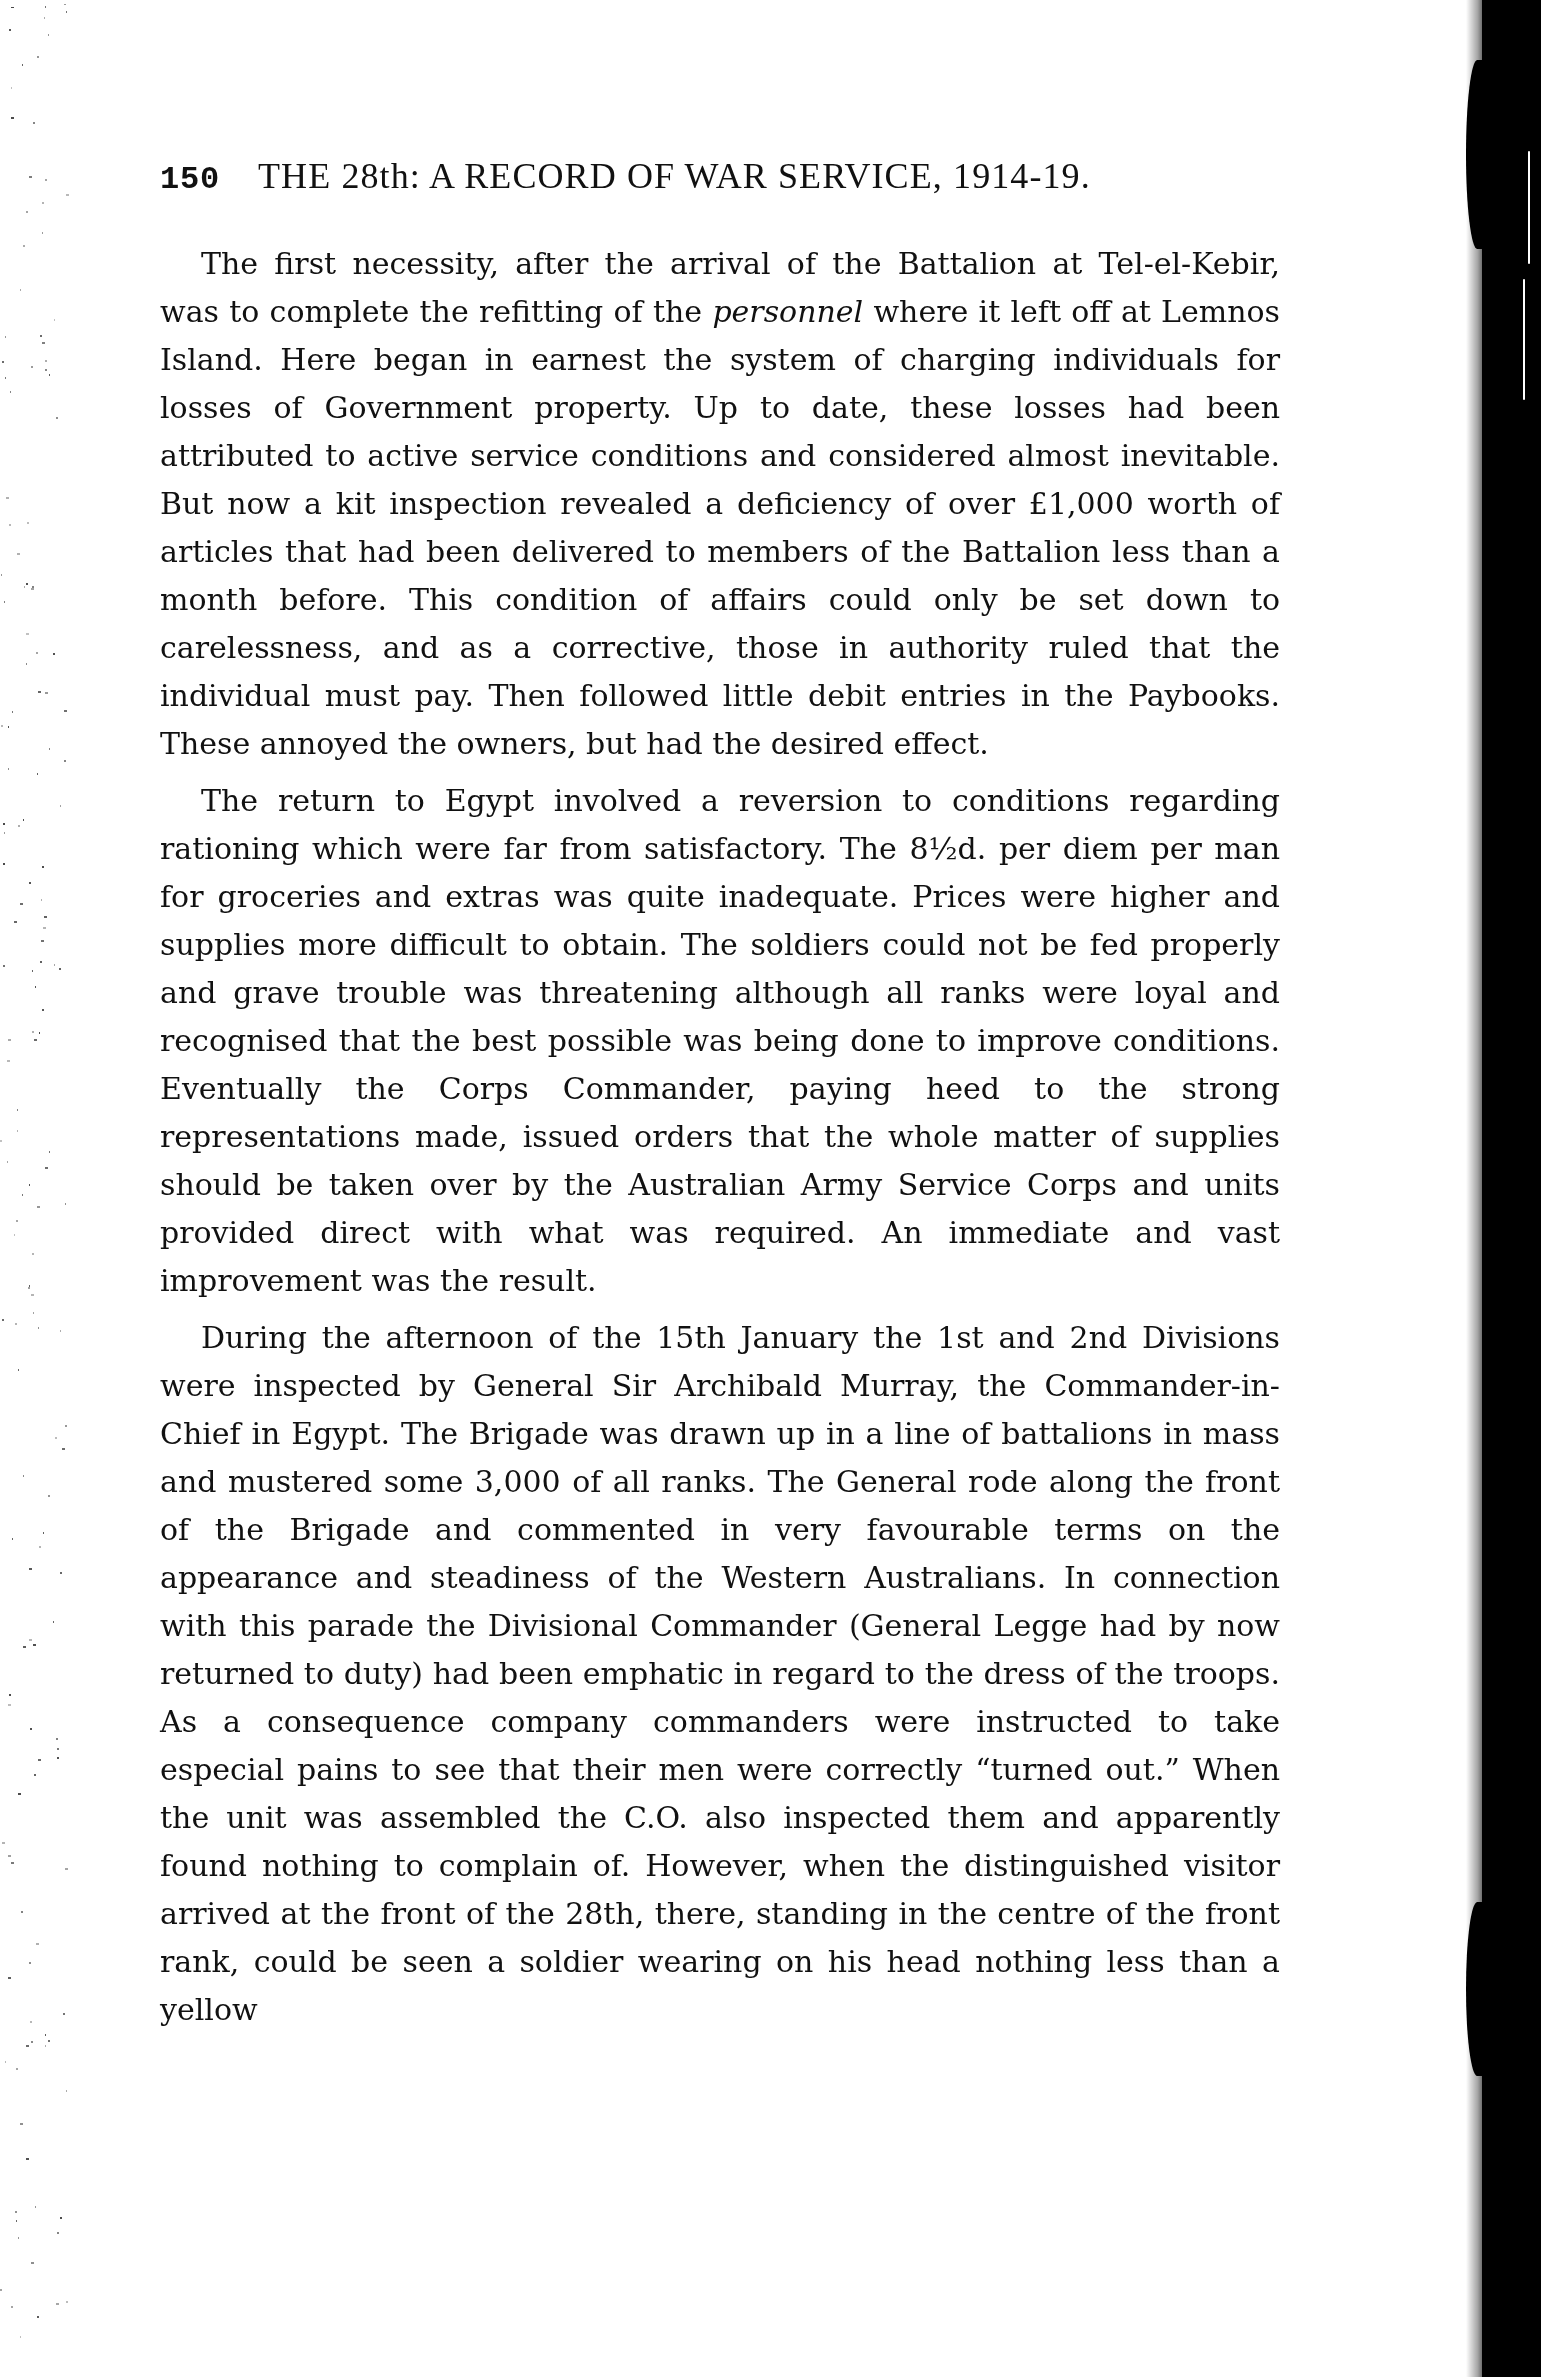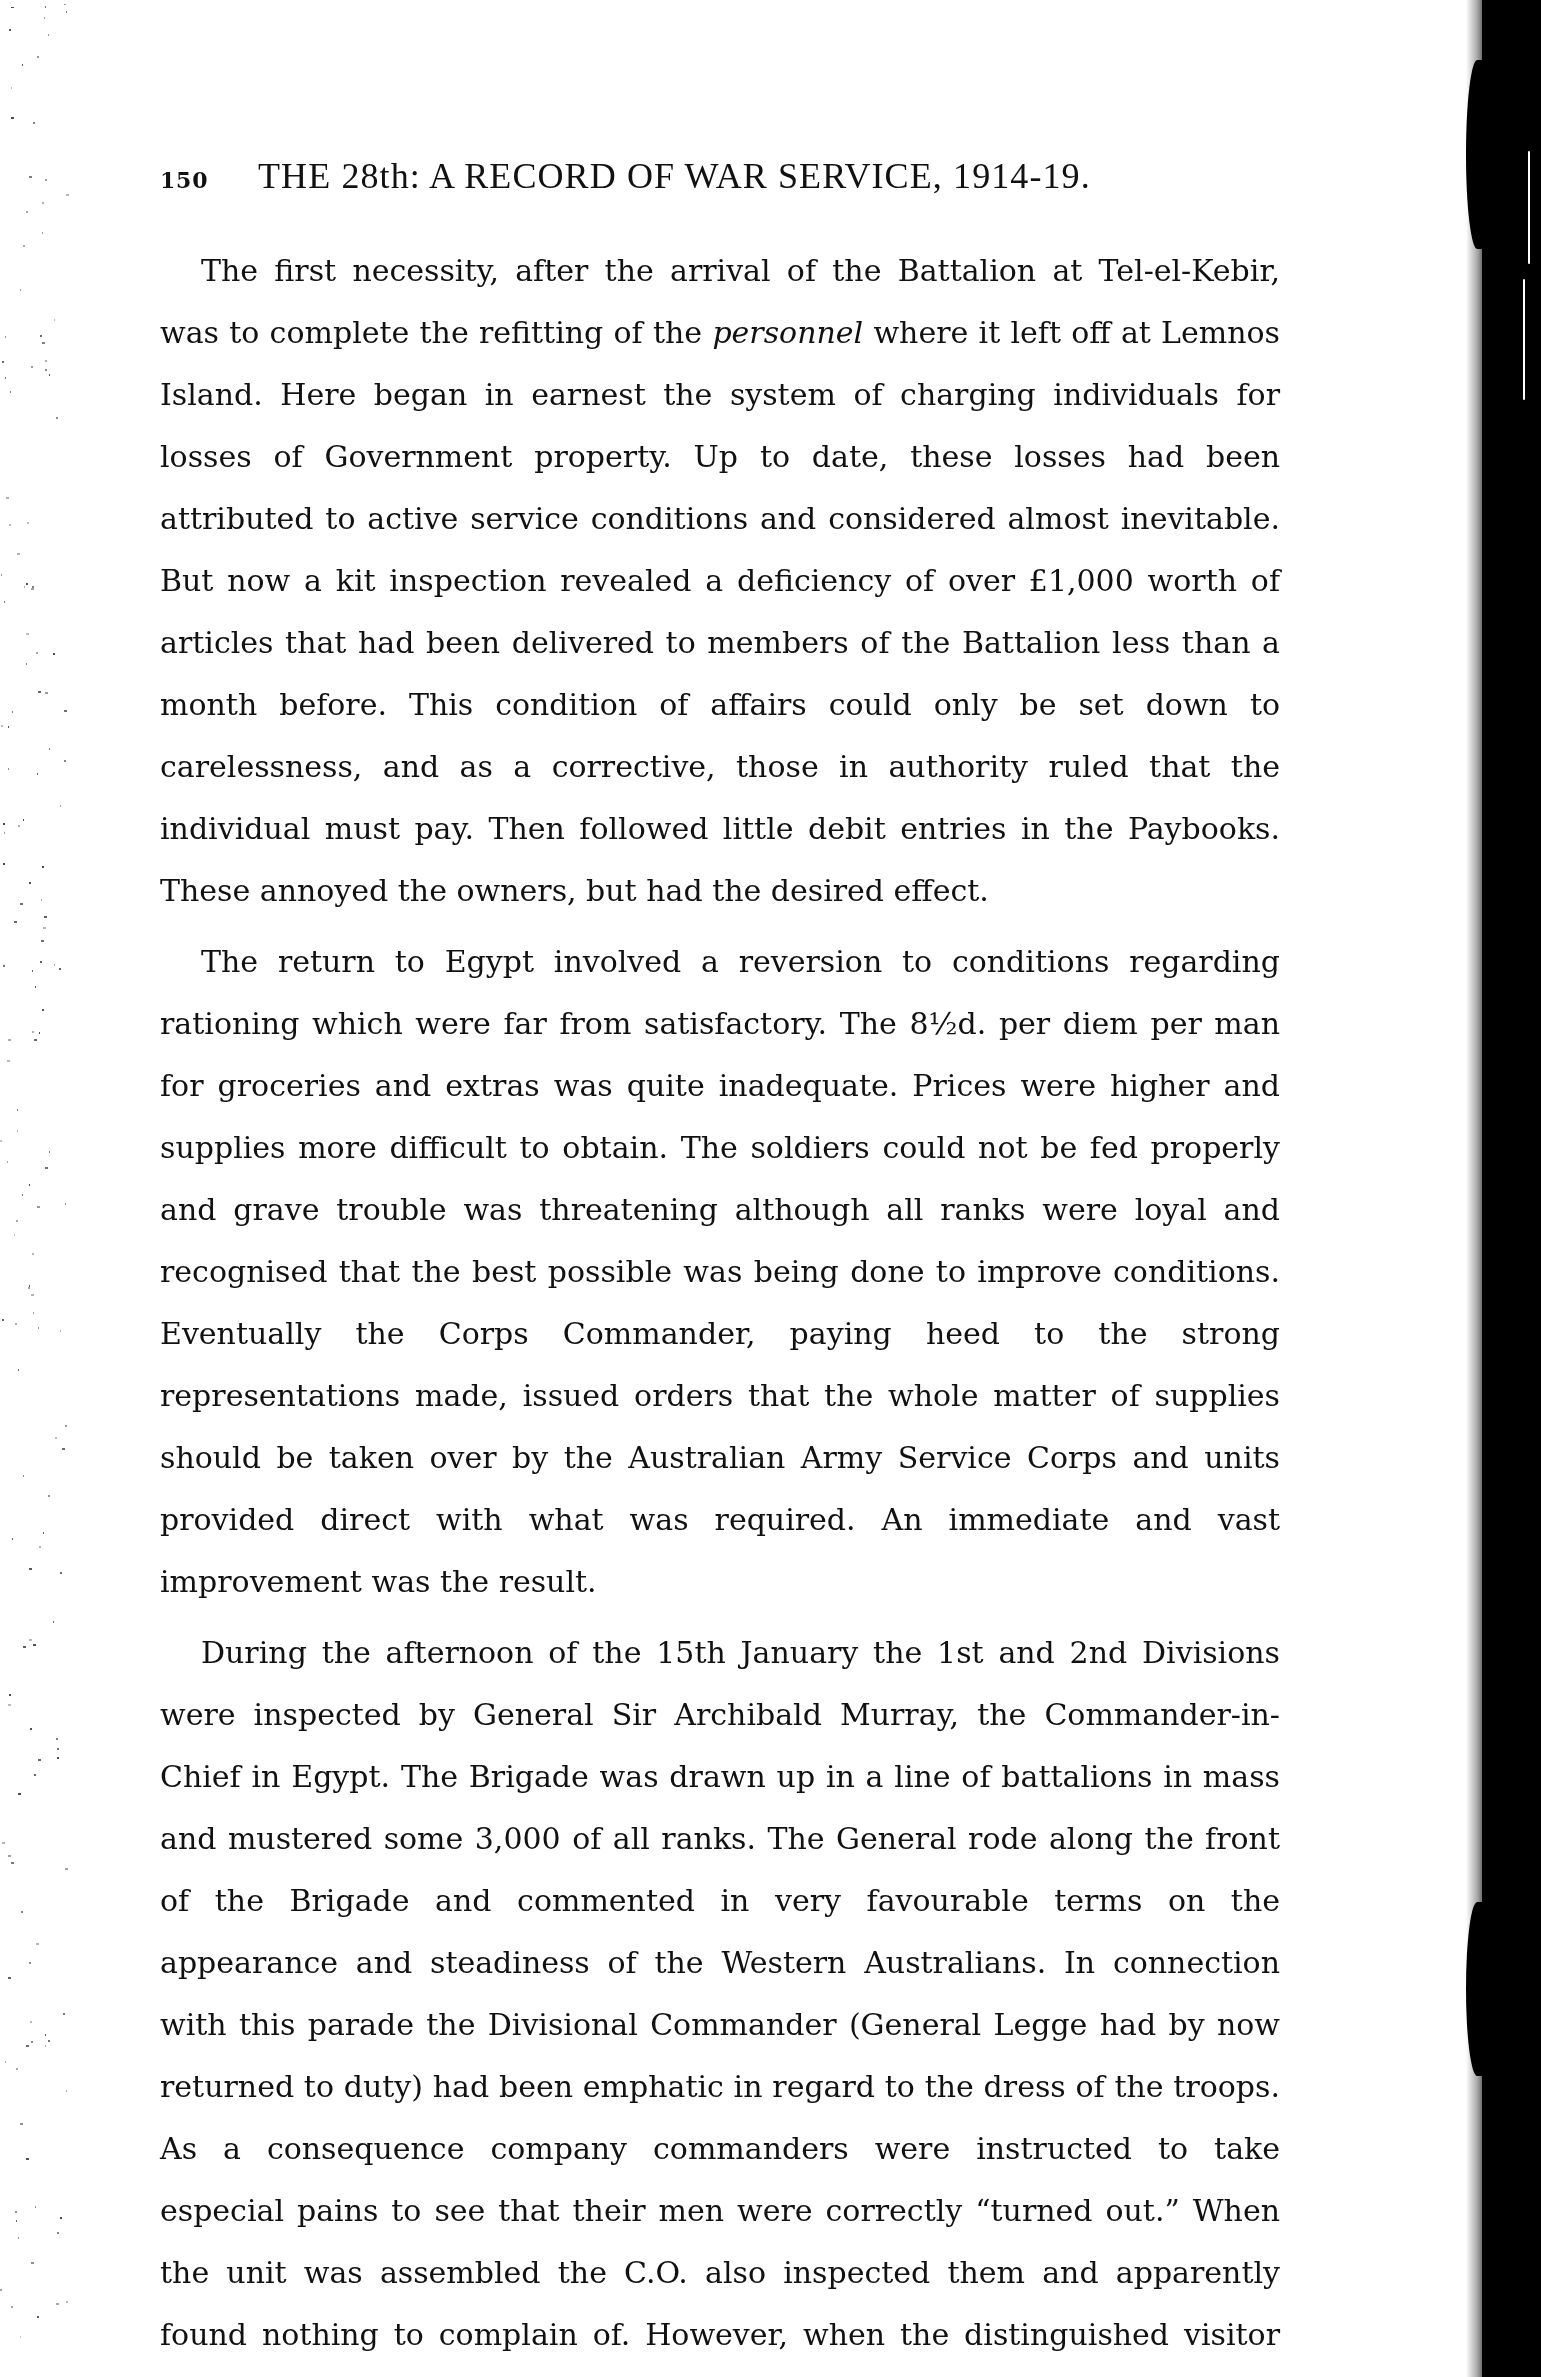--- a/index.html
+++ b/index.html
@@ -28,24 +28,25 @@
     position: absolute;
     left: 160px;
     top: 155px;
     width: 1147px;
     height: 53px;
     display: flex;
     align-items: baseline;
     font-family: "DejaVu Serif", serif;
   }
   .folio {
-    font-size: 22px;
+    font-size: 32px;
     font-weight: bold;
     letter-spacing: 0.8px;
     width: 98px;
+    font-family: Liberation Mono, monospace;
   }
   .head-title {
     font-family: "Liberation Serif", serif;
     font-size: 36px;
     letter-spacing: 1.1px;
     text-transform: none;
     white-space: nowrap;
   }
   
   .text-column {
@@ -53,21 +54,21 @@
     left: 160px;
     top: 240px;
     width: 1120px;
   }
   .para {
     margin: 0 0 9px 0;
     text-indent: 41px;
     text-align: justify;
     font-family: "DejaVu Serif", serif;
     font-size: 30px;
-    line-height: 62px;
+    line-height: 48px;
     hyphens: manual;
   }
   .para .it {
     font-style: italic;
   }
   
   .binding {
     position: absolute;
     top: 0;
     right: 0;

